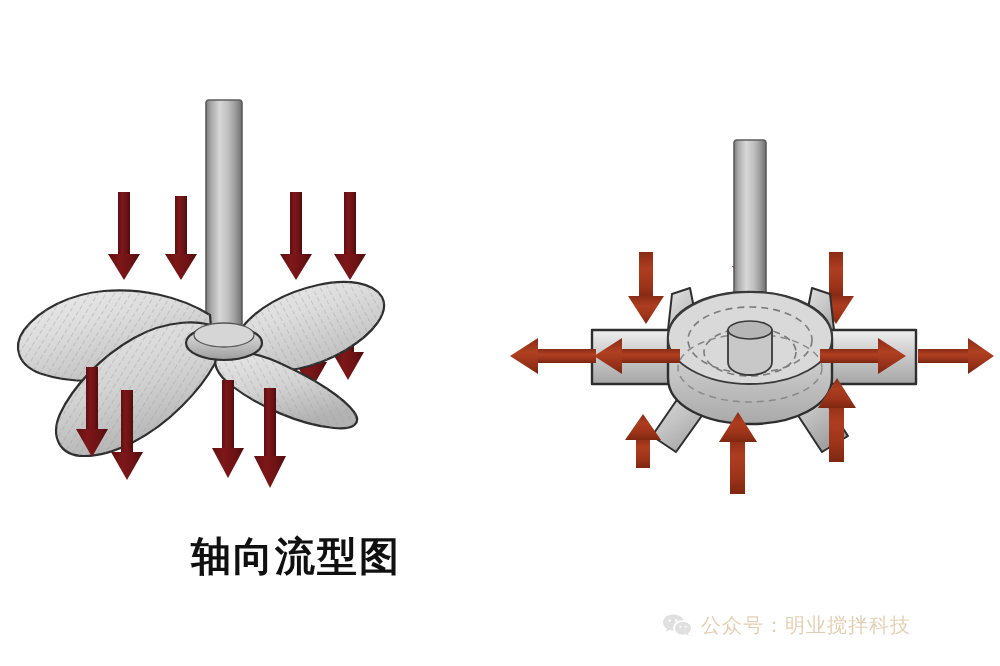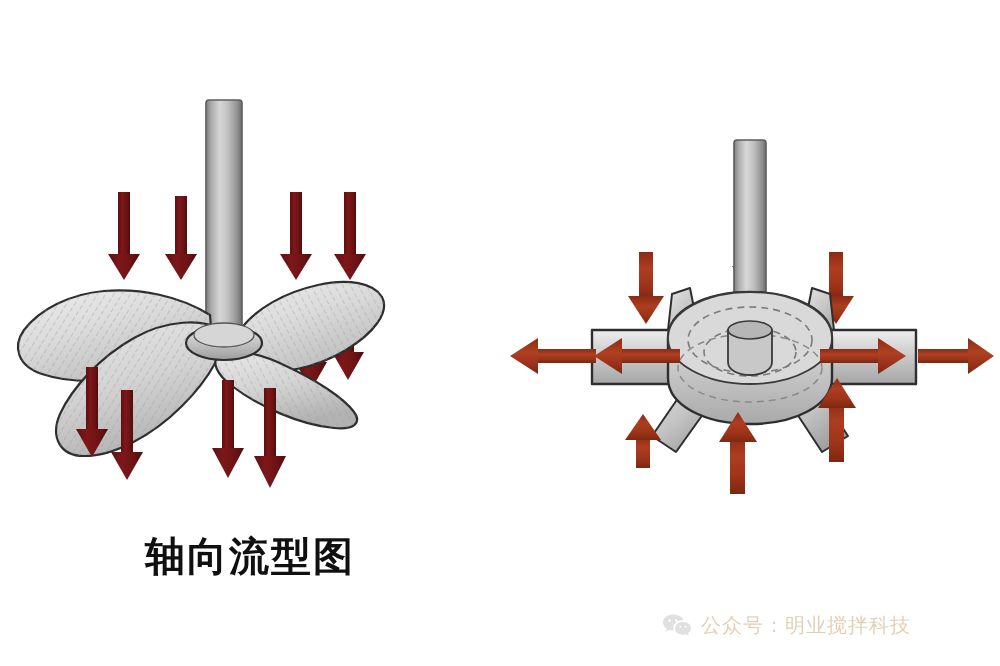--- a/index.html
+++ b/index.html
@@ -36,20 +36,21 @@
   .caption {
     position: absolute;
     width: 100%;
     text-align: center;
     font-size: 40px;
     font-weight: 700;
     color: #101010;
     letter-spacing: 2px;
     line-height: 1;
     font-family: "DejaVu Sans", "Liberation Sans", sans-serif;
+    padding-left: 46px;
   }
   #caption-axial { top: 536px; }
   #caption-radial { top: 536px; }
 
   .watermark {
     position: absolute;
     left: 662px;
     top: 612px;
     display: flex;
     align-items: center;

